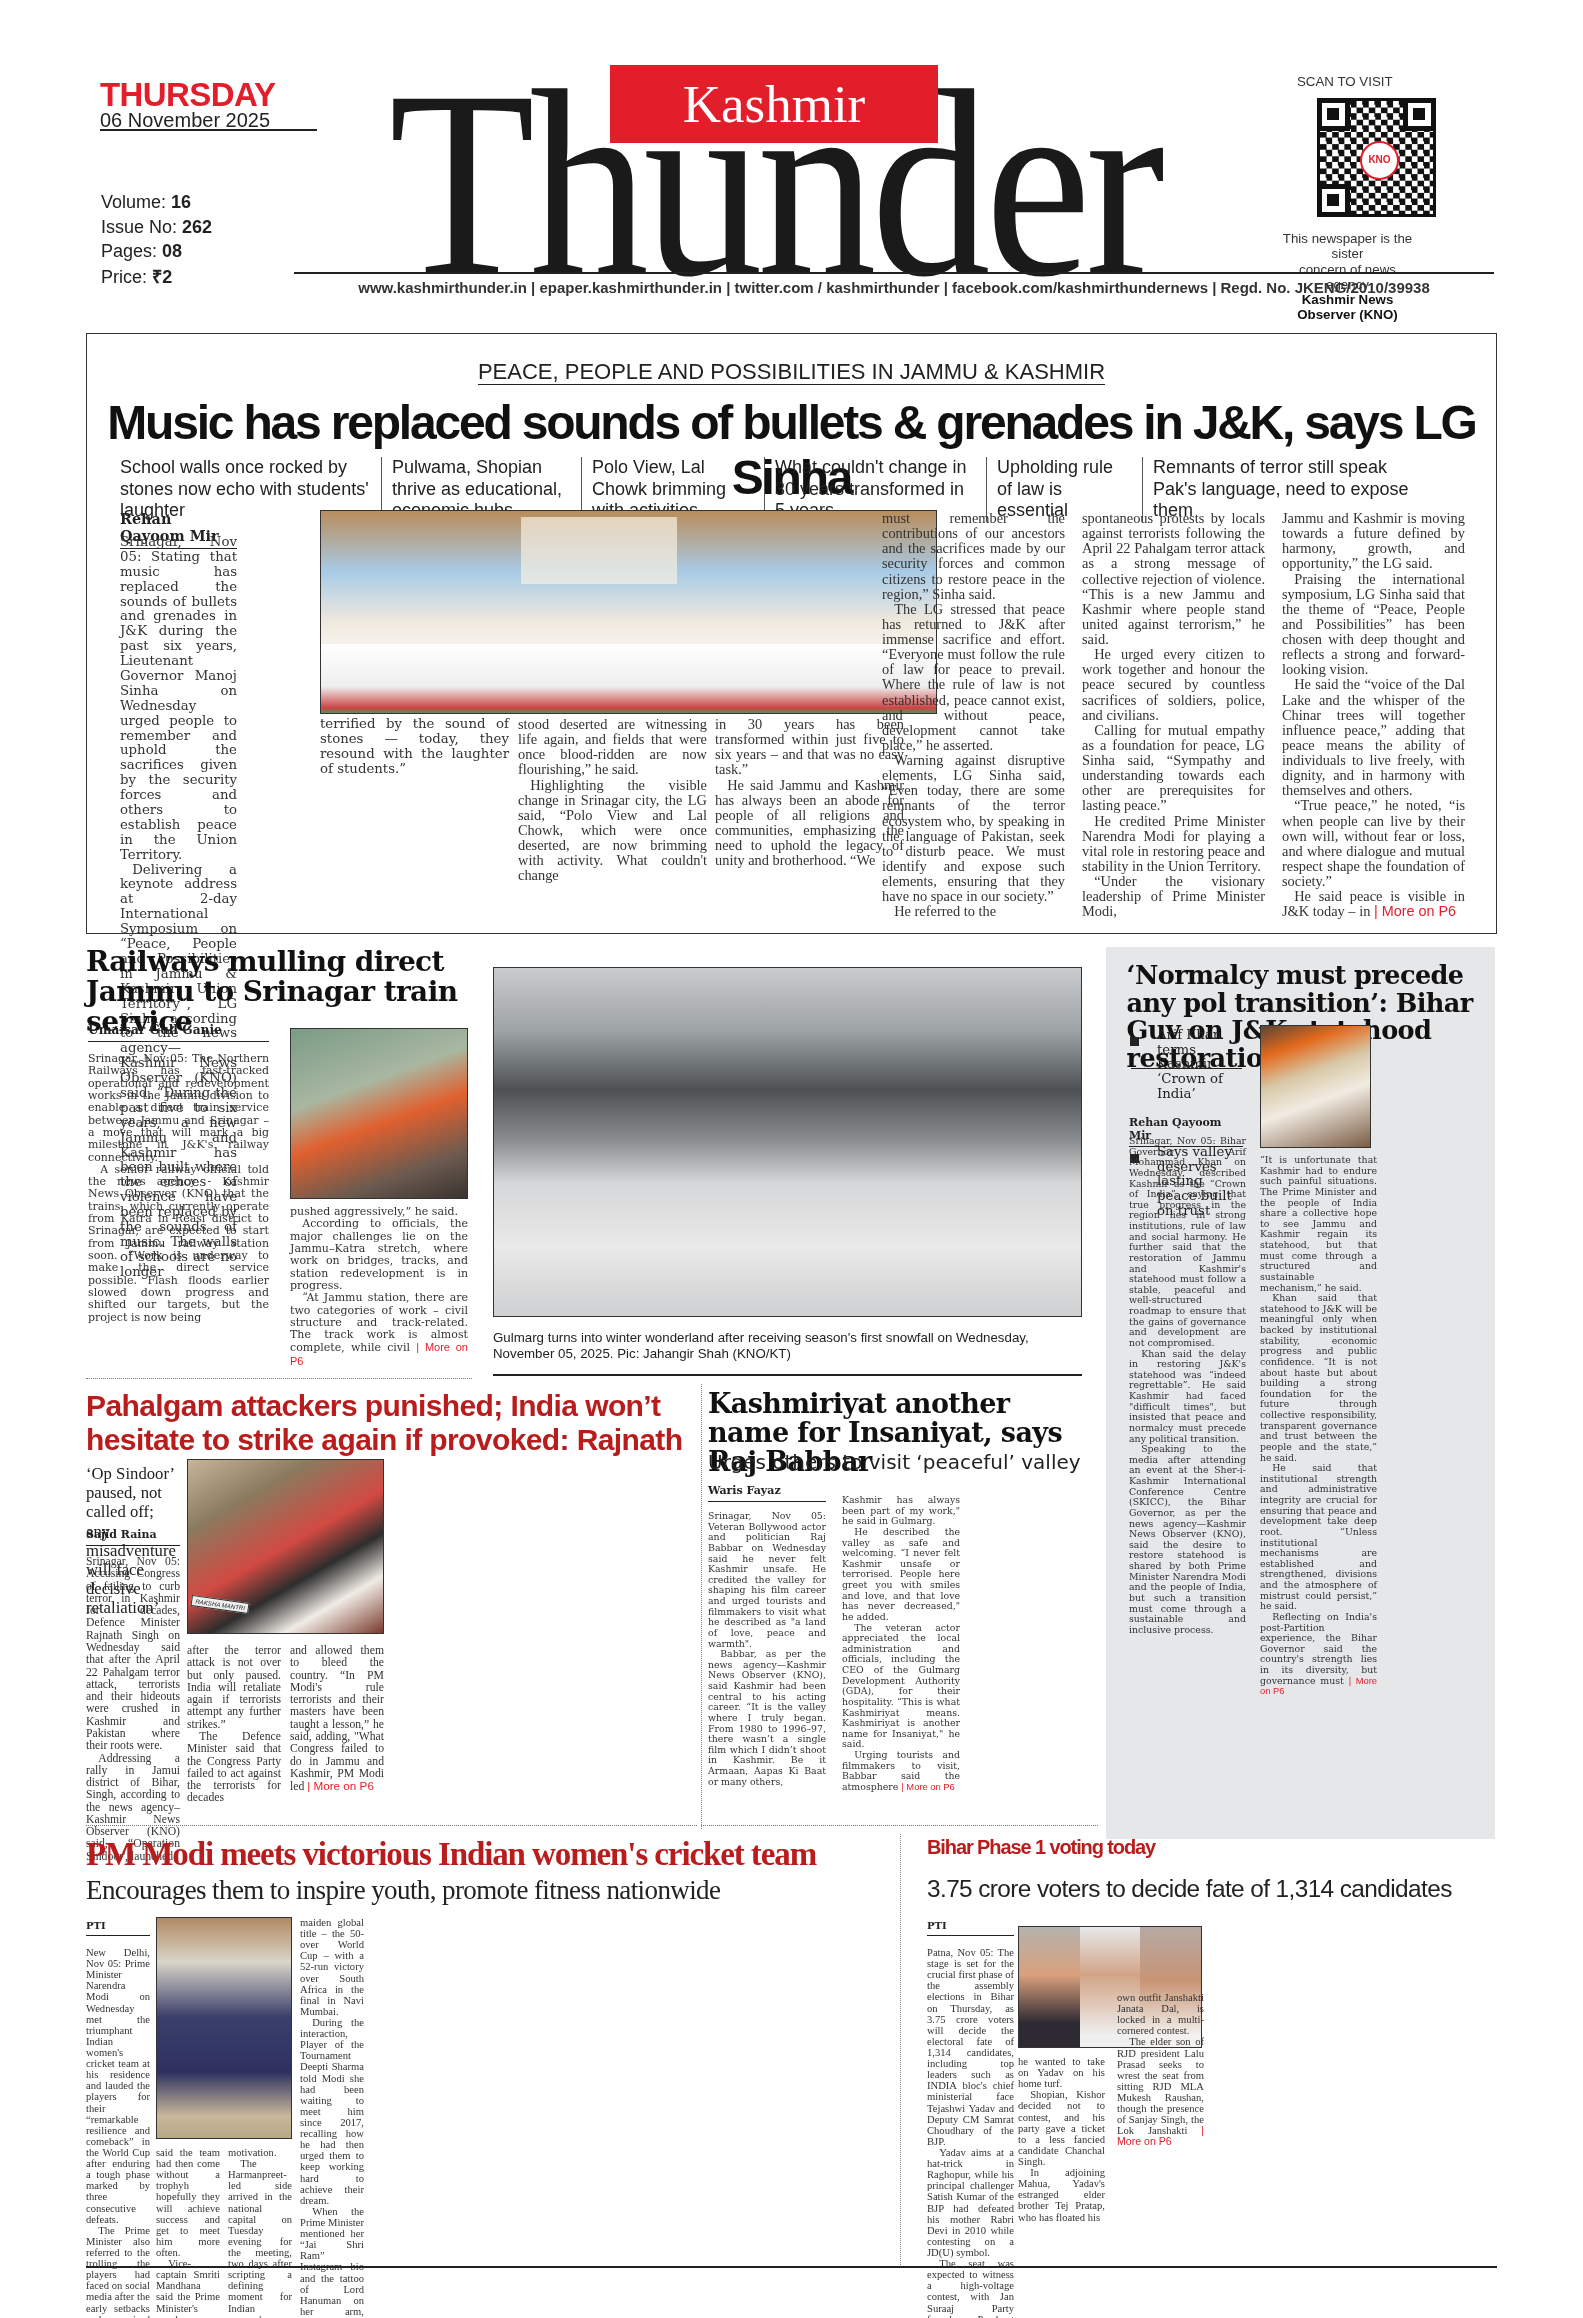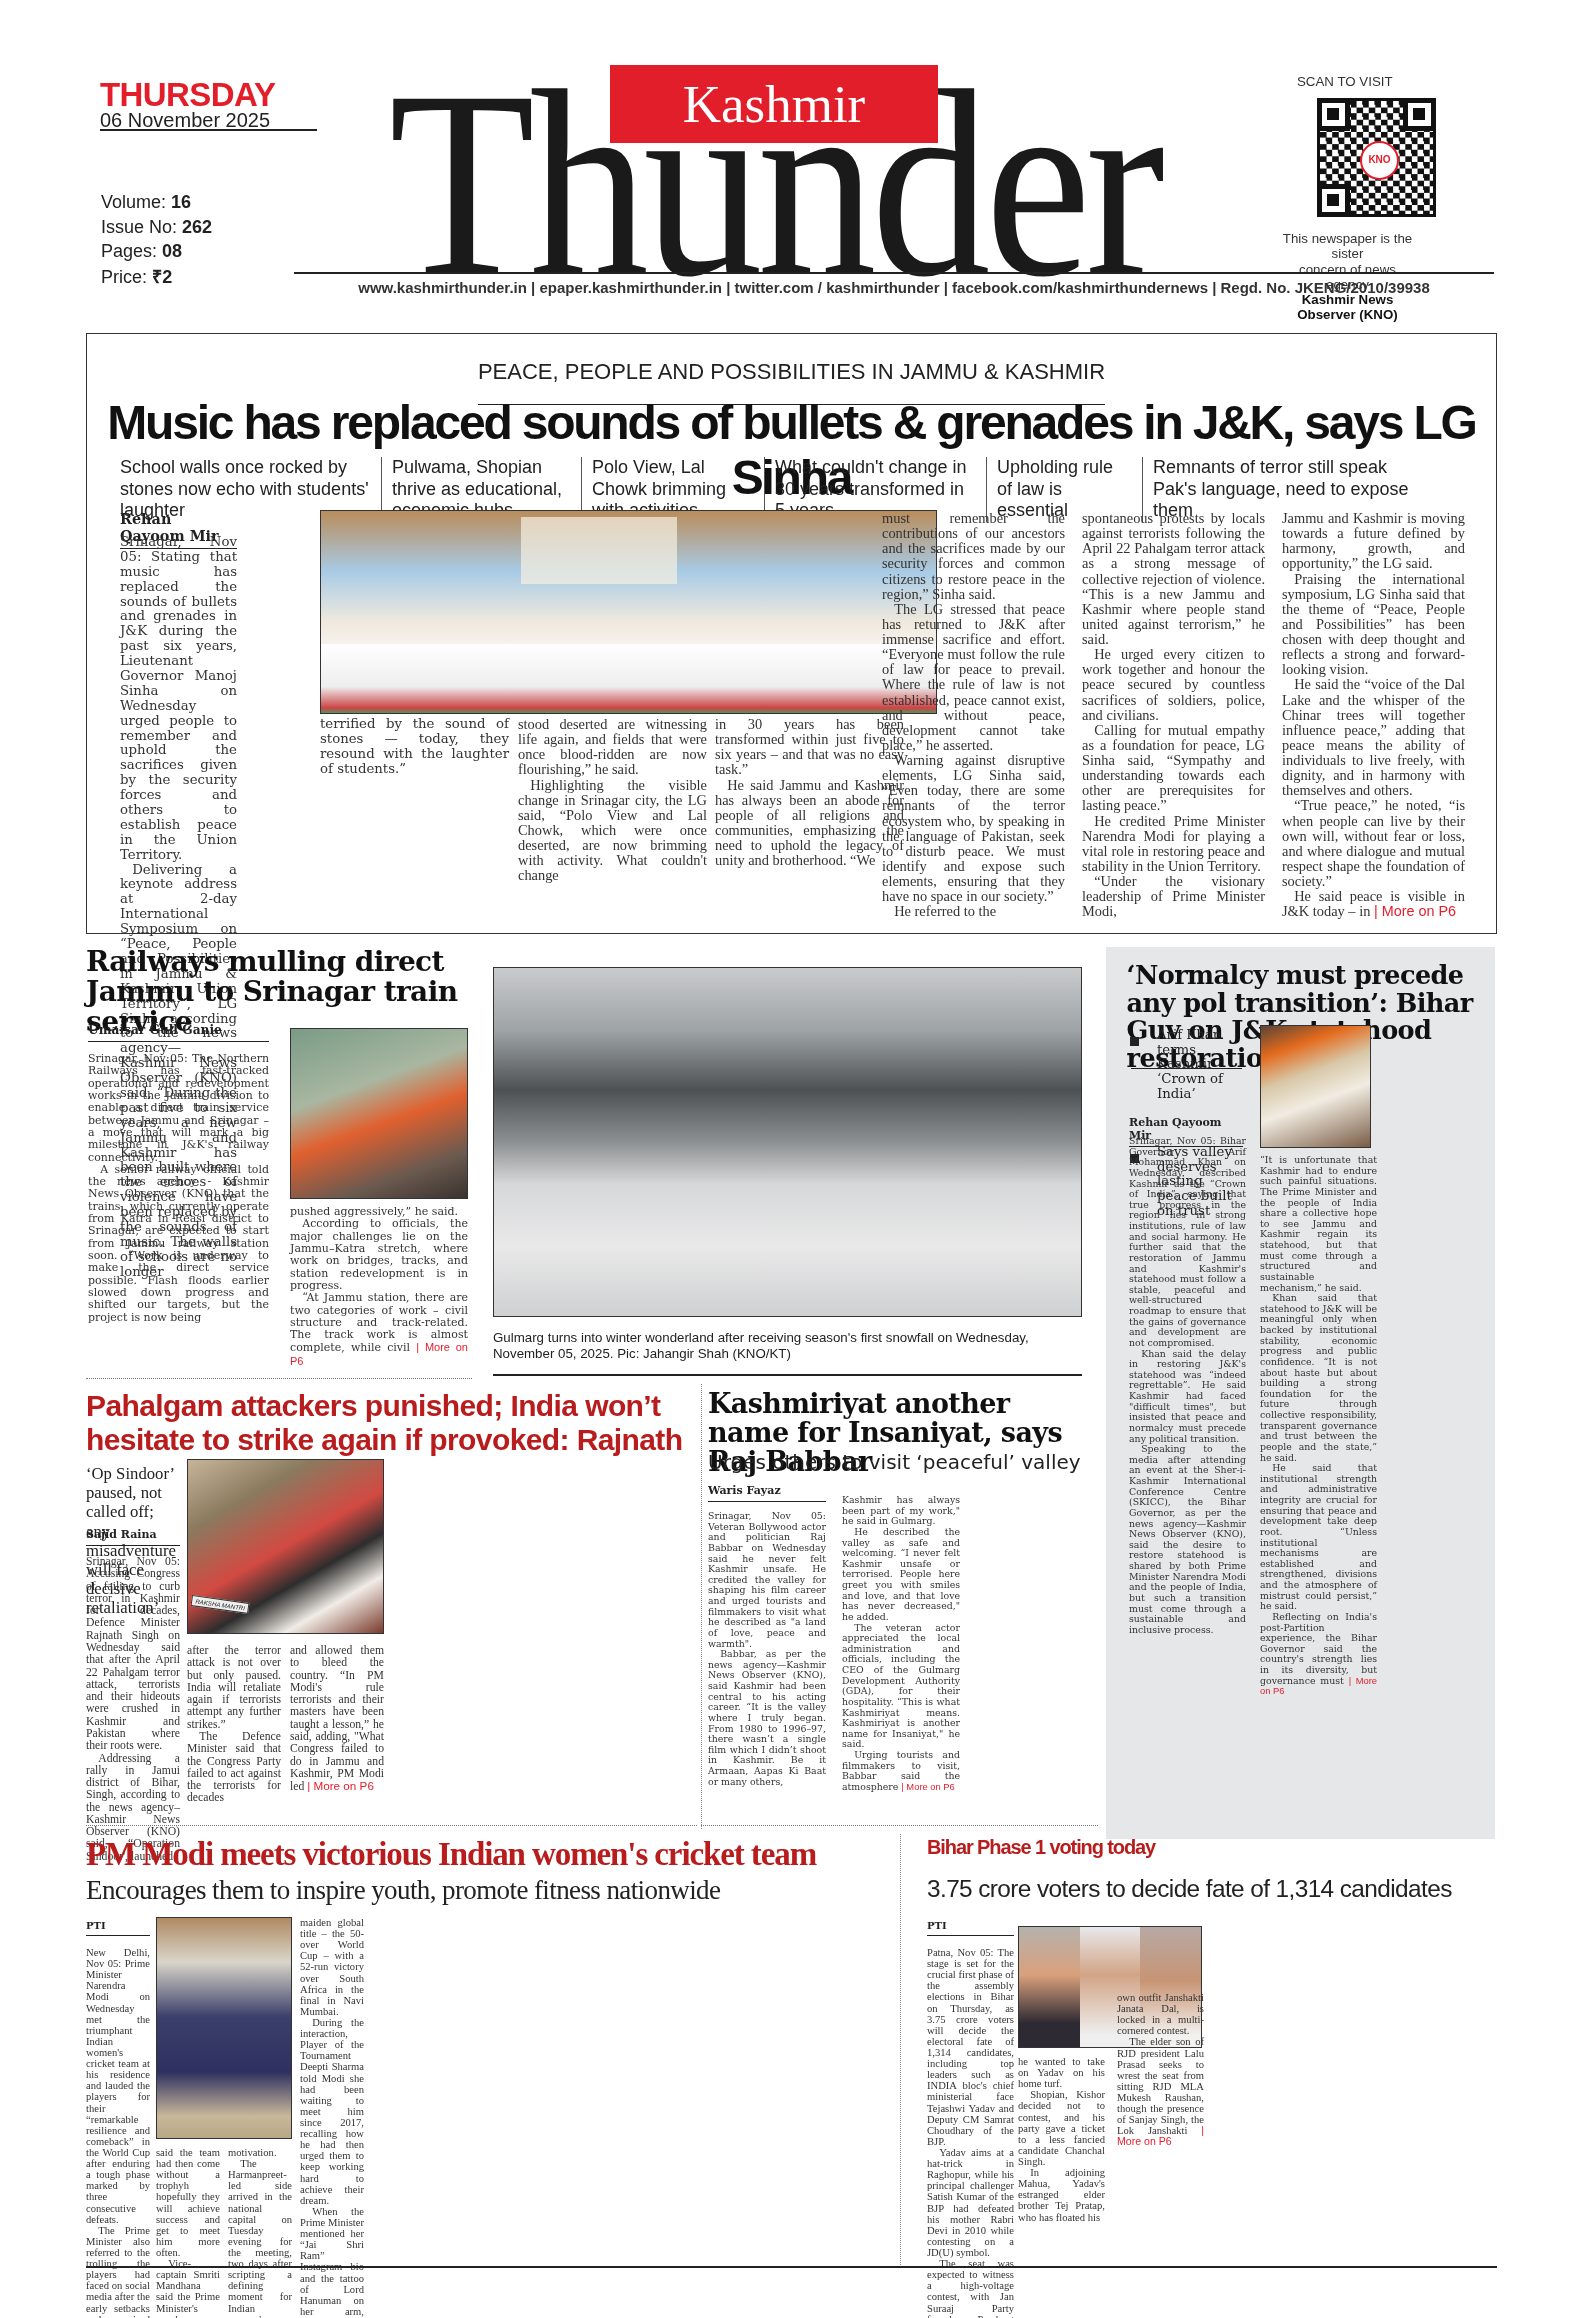--- a/index.html
+++ b/index.html
@@ -18,21 +18,21 @@
 #qr .eye{position:absolute;width:33px;height:33px;border:5.6px solid #111;background:#fff}
 #qr .eye::after{content:"";position:absolute;left:5px;top:5px;width:12.2px;height:12.2px;background:#111}
 #qrlogo{position:absolute;left:40px;top:40px;width:39px;height:39px;border-radius:50%;background:#fff;border:2.2px solid #e31e2b;color:#e31e2b;font:bold 10px "Liberation Sans",sans-serif;text-align:center;line-height:34px}
 #sister{left:1278px;top:231px;width:139px;text-align:center;font:13.3px "Liberation Sans",sans-serif;color:#333;line-height:1.15}
 #sister b{color:#111}
 #rule1{left:294px;top:272px;width:1200px;height:2.2px;background:#222}
 #links{left:294px;top:279px;width:1200px;font:bold 15px "Liberation Sans",sans-serif;color:#333;text-align:center}
 
 #lead{left:86px;top:333px;width:1411px;height:601px;border:1.7px solid #333}
 #kicker{left:0;top:25px;width:100%;text-align:center;font:22px "Liberation Sans",sans-serif;color:#222}
-#kicker span{border-bottom:1.7px solid #222;padding-bottom:20px}
+#kicker span{border-bottom:1.7px solid #222;padding-bottom:0}
 #lead-hed{left:0;top:61px;width:100%;text-align:center;font:bold 48px "Liberation Sans",sans-serif;color:#111;letter-spacing:-2.2px}
 #decks{left:33px;top:123px;width:1356px;display:flex}
 .deck{font:18px/1.2 "Liberation Sans",sans-serif;color:#222;padding:0 10px;border-left:1.1px solid #555}
 .deck:first-child{border-left:none;padding-left:0}
 .byline{font:bold 14.4px "DejaVu Serif",serif;color:#222;border-bottom:1.7px solid #222;padding-bottom:4px}
 .body{font:13.3px/1.12 "DejaVu Serif",serif;color:#333;text-align:justify;hyphens:auto}
 .body.c{font-family:"Liberation Serif",serif;font-size:14.4px;line-height:1.05}
 .body p{text-indent:12.2px}
 .body p:first-child{text-indent:0}
 .more{color:#e31e2b;font-family:"Liberation Sans",sans-serif}

